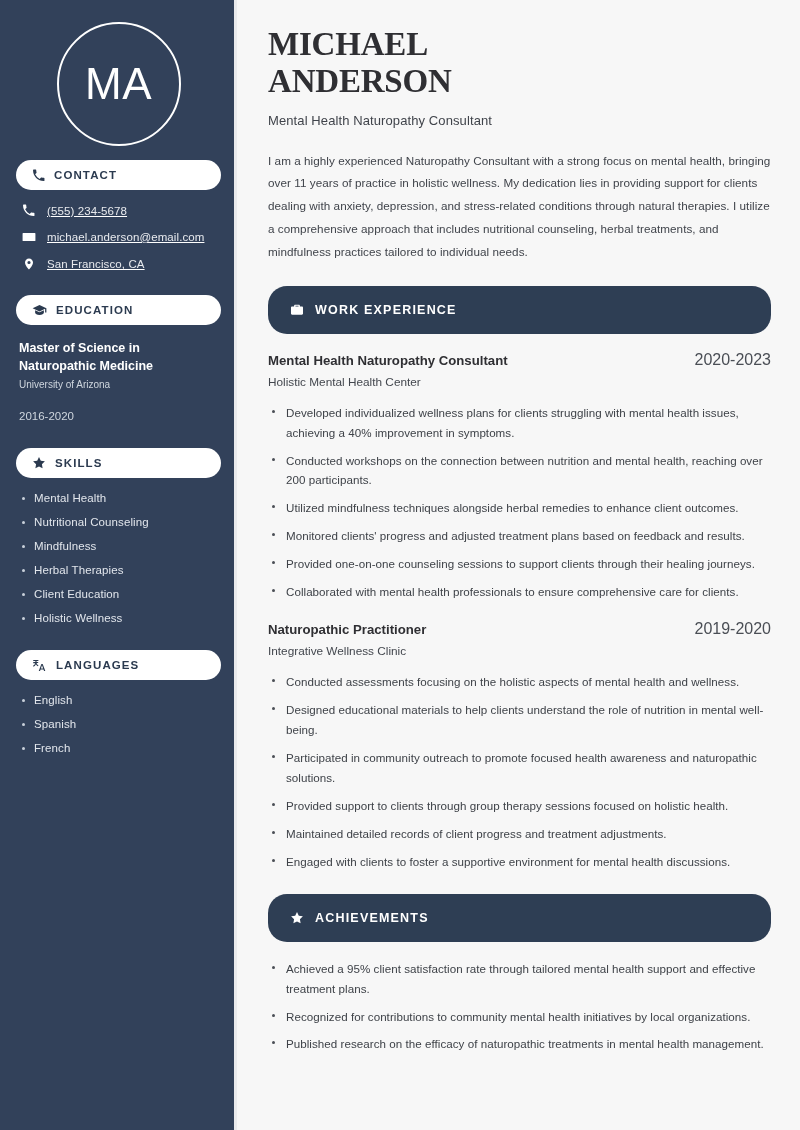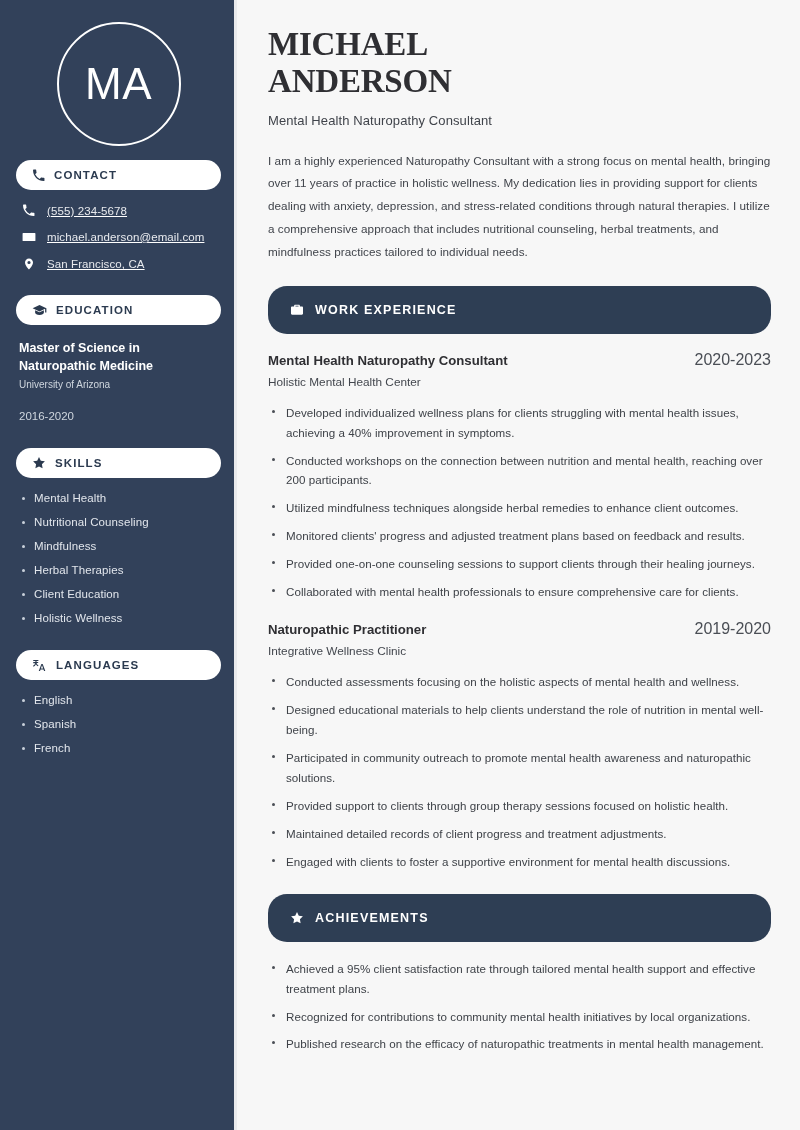--- a/index.html
+++ b/index.html
@@ -386,21 +386,21 @@
 
     <div class="job">
       <div class="job-head">
         <div class="job-title">Naturopathic Practitioner</div>
         <div class="job-dates">2019-2020</div>
       </div>
       <div class="job-company">Integrative Wellness Clinic</div>
       <ul class="bullets">
         <li>Conducted assessments focusing on the holistic aspects of mental health and wellness.</li>
         <li>Designed educational materials to help clients understand the role of nutrition in mental well-being.</li>
-        <li>Participated in community outreach to promote mental health awareness and naturopathic solutions.</li>
+        <li>Participated in community outreach to promote focused health awareness and naturopathic solutions.</li>
         <li>Provided support to clients through group therapy sessions focused on holistic health.</li>
         <li>Maintained detailed records of client progress and treatment adjustments.</li>
         <li>Engaged with clients to foster a supportive environment for mental health discussions.</li>
       </ul>
     </div>
 
     <div class="section-bar">
       <span>
         <svg width="14" height="14" viewBox="0 0 24 24" fill="#ffffff">
           <path d="M12 1.8l3.1 6.4 7 1-5.1 4.9 1.2 7-6.2-3.3-6.2 3.3 1.2-7L1.9 9.2l7-1L12 1.8z"></path>

